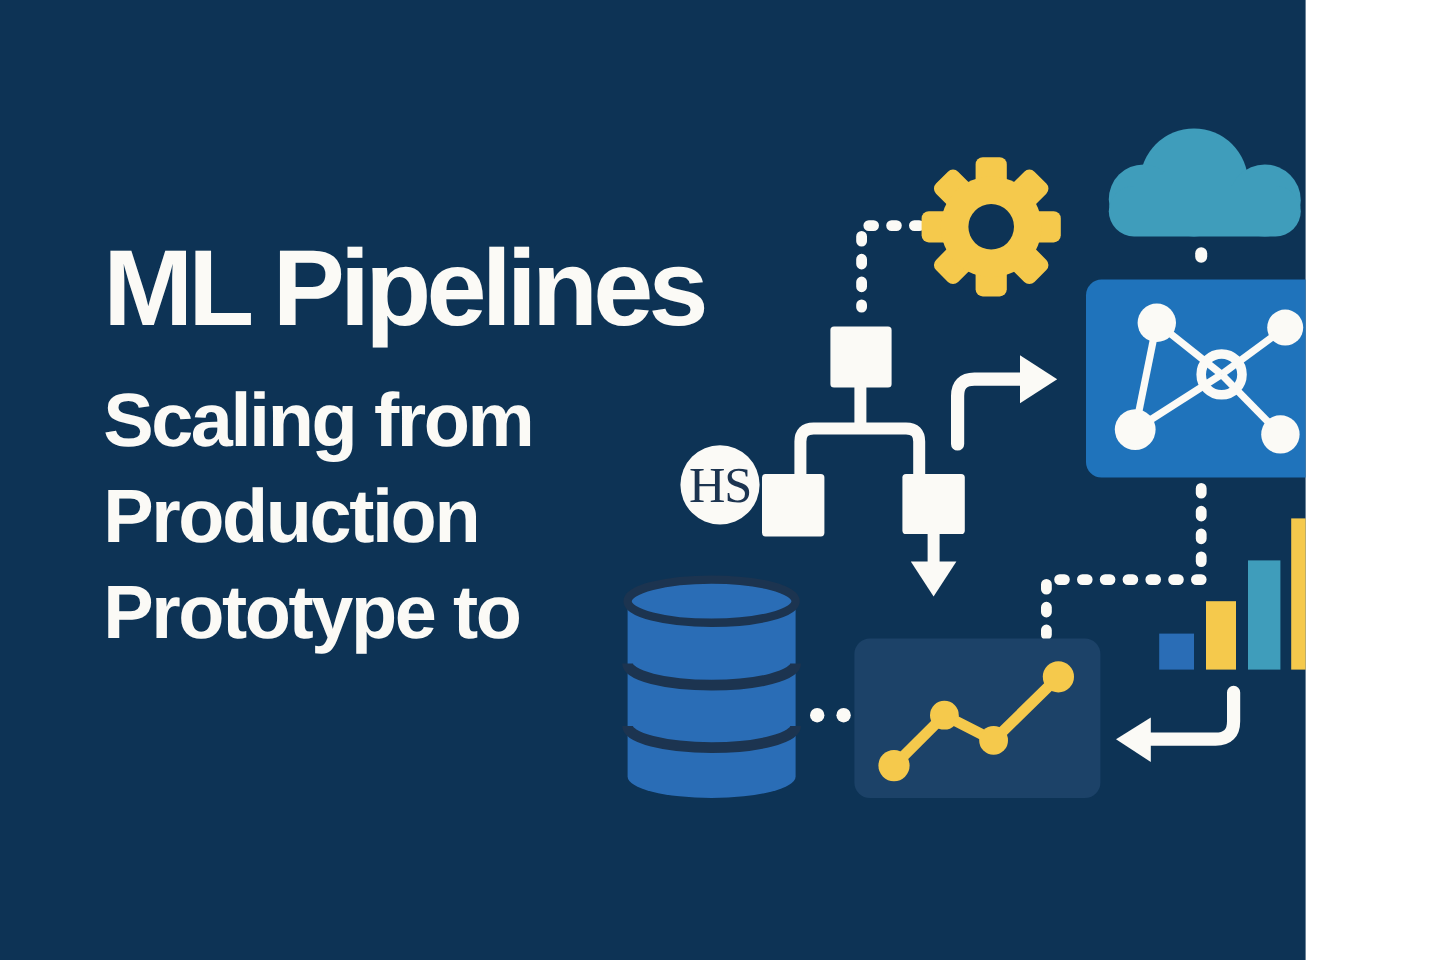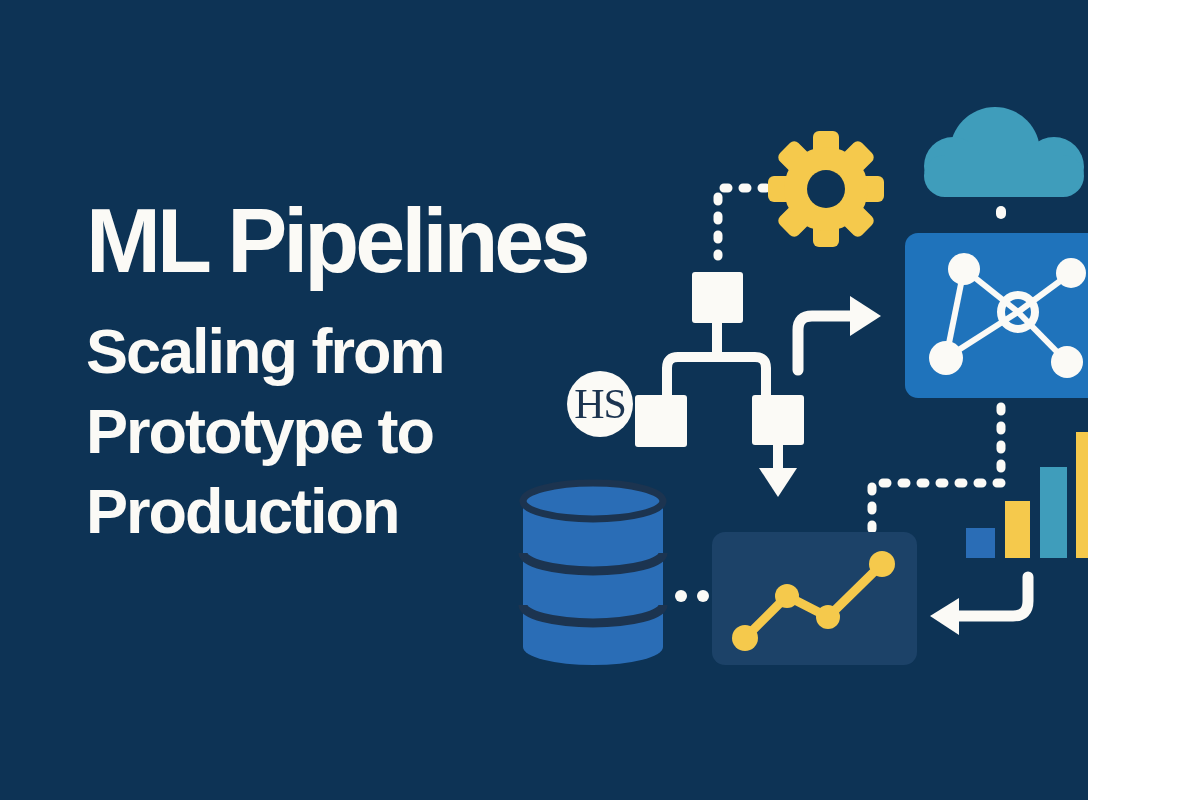--- a/index.html
+++ b/index.html
@@ -57,22 +57,22 @@
 </style>
 </head>
 <body>
 
 <div class="canvas">
 
   <div class="title-block">
     <h1 class="main-heading">ML Pipelines</h1>
     <div class="subtitle">
       <div>Scaling from</div>
+      <div>Production</div>
       <div>Prototype to</div>
-      <div>Production</div>
     </div>
   </div>
 
   <svg class="illustration" width="1200" height="800" viewBox="0 0 1200 800">
 
     <path class="dotted" d="M766 188 H718 V256"></path>
 
     <g transform="translate(826,189)">
       <g class="fill-yellow">
         <rect x="-13" y="-58" width="26" height="28" rx="6"></rect>

